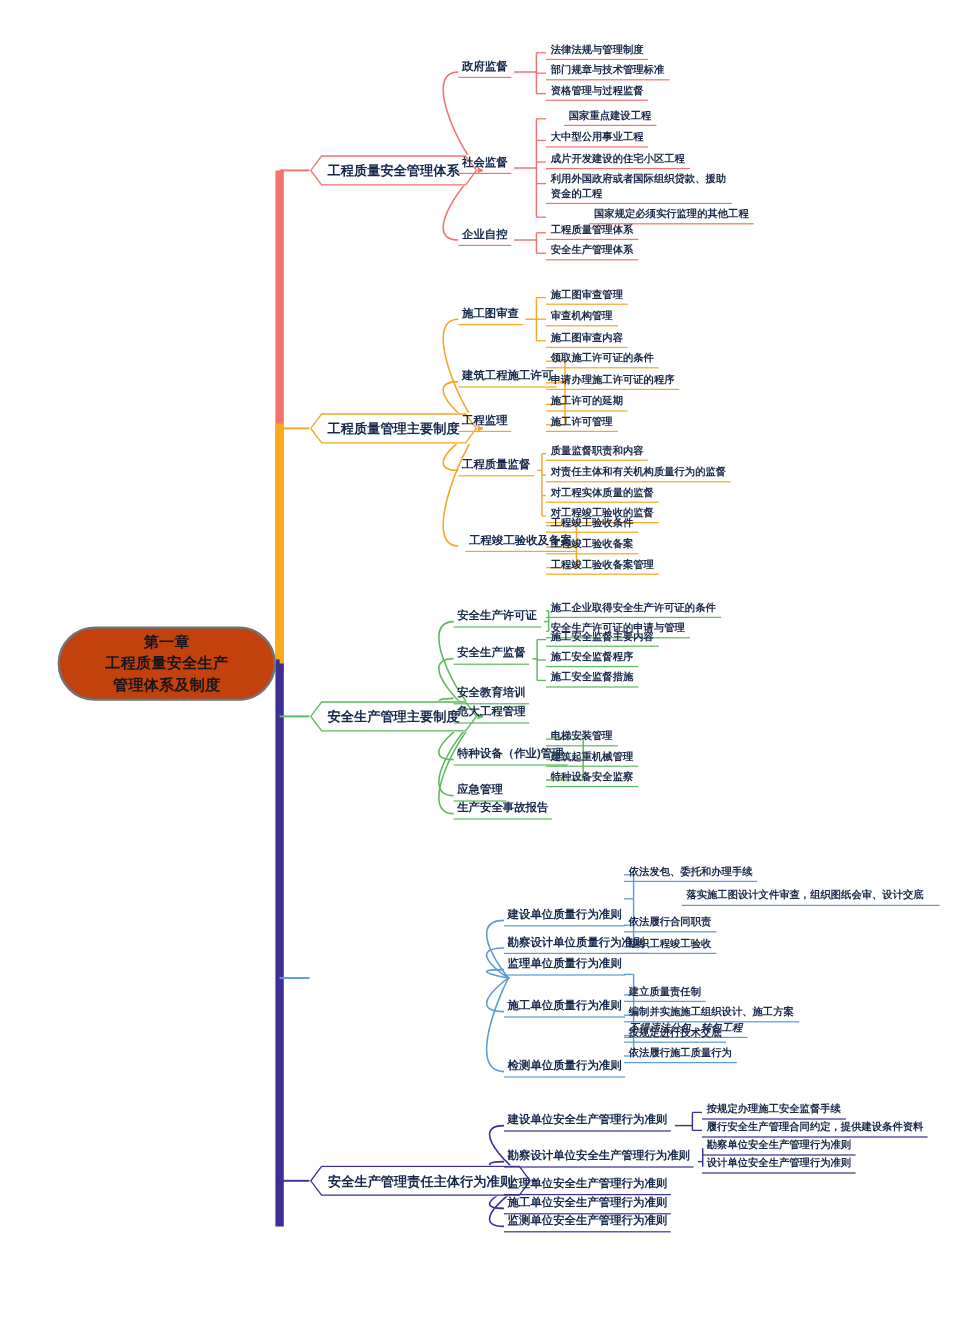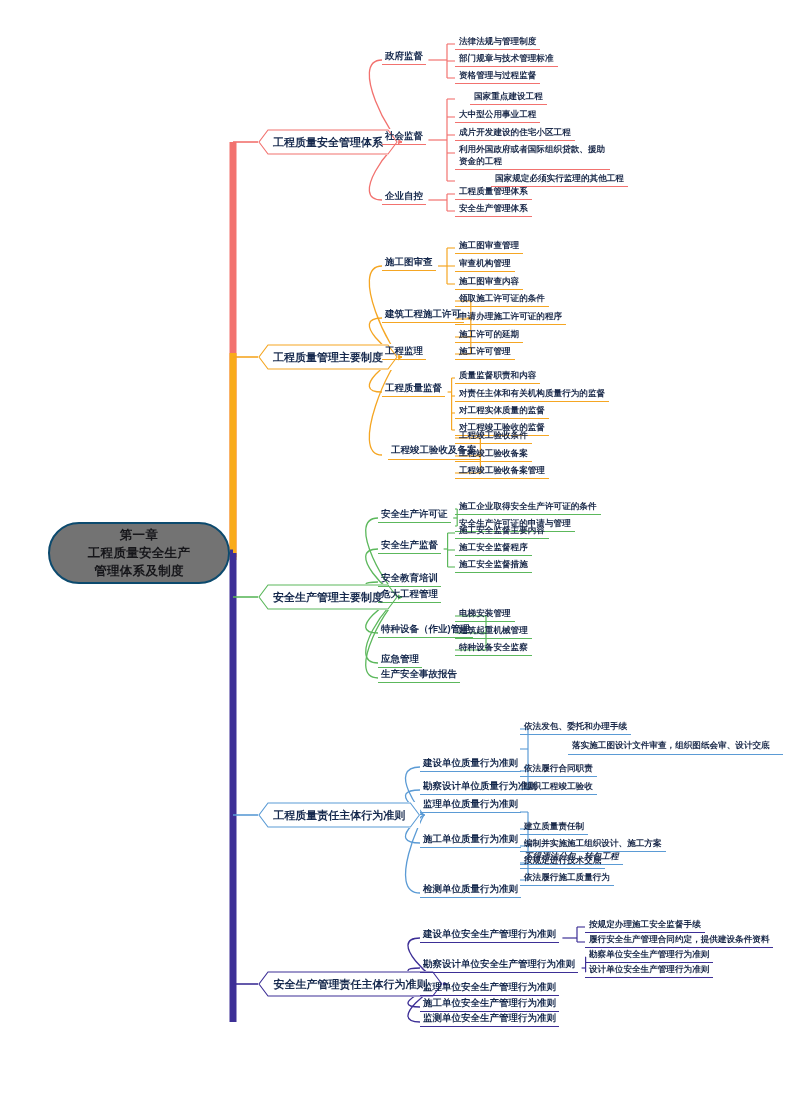--- a/index.html
+++ b/index.html
@@ -8,23 +8,23 @@
     width:795px;height:1098px;position:relative;overflow:hidden;
     color:#1b2a4a;
   }
   #stage{position:absolute;left:0;top:0;width:795px;height:1098px;}
   #wires{position:absolute;left:0;top:0;width:795px;height:1098px;pointer-events:none;}
 
   
   .root{
     position:absolute;
     box-sizing:border-box;
-    border:2px solid #0c4a6e;
+    border:2px solid #737373;
     border-radius:40px;
-    background:#737373;
+    background:#c2410c;
     display:flex;align-items:center;justify-content:center;
     text-align:center;
     font-weight:bold;
     font-size:12.5px;
     line-height:1.45;
     letter-spacing:.3px;
     color:#16161a;
     padding:4px 10px;
   }
 
@@ -252,26 +252,20 @@
     <div class="l3 ul" style="left: 455px; top: 539px; border-bottom-color: rgb(92, 184, 92);">施工安全监督程序</div>
     <div class="l3 ul" style="left: 455px; top: 556px; border-bottom-color: rgb(92, 184, 92);">施工安全监督措施</div>
     <div class="l2 ul" style="left: 378px; top: 570px; color: rgb(22, 41, 77); border-bottom-color: rgb(92, 184, 92);">安全教育培训</div>
     <div class="l2 ul" style="left: 378px; top: 586px; color: rgb(22, 41, 77); border-bottom-color: rgb(92, 184, 92);">危大工程管理</div>
     <div class="l2 ul" style="left: 378px; top: 621px; color: rgb(22, 41, 77); border-bottom-color: rgb(92, 184, 92);">特种设备（作业)管理</div>
     <div class="l3 ul" style="left: 455px; top: 605px; border-bottom-color: rgb(92, 184, 92);">电梯安装管理</div>
     <div class="l3 ul" style="left: 455px; top: 622px; border-bottom-color: rgb(92, 184, 92);">建筑起重机械管理</div>
     <div class="l3 ul" style="left: 455px; top: 639px; border-bottom-color: rgb(92, 184, 92);">特种设备安全监察</div>
     <div class="l2 ul" style="left: 378px; top: 651px; color: rgb(22, 41, 77); border-bottom-color: rgb(92, 184, 92);">应急管理</div>
     <div class="l2 ul" style="left: 378px; top: 666px; color: rgb(22, 41, 77); border-bottom-color: rgb(92, 184, 92);">生产安全事故报告</div>
-    <div class="l1" style="left: 258px; top: 802px; width: 162.4px;">
-      <svg class="hexbg" viewBox="0 0 162.39999999999998 26" preserveAspectRatio="none">
-    <path d="M10 1 L152.39999999999998 1 L161.39999999999998 13 L152.39999999999998 25 L10 25 L1 13 Z" fill="#ffffff" stroke="#5b9bd5" stroke-width="1.1"></path>
-      </svg>
-      <span class="lbl">工程质量责任主体行为准则</span>
-    </div>
     <div class="l2 ul" style="left: 420px; top: 755px; color: rgb(22, 41, 77); border-bottom-color: rgb(91, 155, 213);">建设单位质量行为准则</div>
     <div class="l3 ul" style="left: 520px; top: 718px; border-bottom-color: rgb(91, 155, 213);">依法发包、委托和办理手续</div>
     <div class="l3 ul wrap" style="left: 520px; top: 738px; border-bottom-color: rgb(91, 155, 213); width: 215px; margin-left: 48px;">落实施工图设计文件审查，组织图纸会审、设计交底</div>
     <div class="l3 ul" style="left: 520px; top: 760px; border-bottom-color: rgb(91, 155, 213);">依法履行合同职责</div>
     <div class="l3 ul" style="left: 520px; top: 778px; border-bottom-color: rgb(91, 155, 213);">组织工程竣工验收</div>
     <div class="l2 ul" style="left: 420px; top: 778px; color: rgb(22, 41, 77); border-bottom-color: rgb(91, 155, 213); text-align: center;">勘察设计单位质量行为准则</div>
     <div class="l2 ul" style="left: 420px; top: 796px; color: rgb(22, 41, 77); border-bottom-color: rgb(91, 155, 213);">监理单位质量行为准则</div>
     <div class="l2 ul" style="left: 420px; top: 831px; color: rgb(22, 41, 77); border-bottom-color: rgb(91, 155, 213);">施工单位质量行为准则</div>
     <div class="l3 ul" style="left: 520px; top: 848px; border-bottom-color: rgb(91, 155, 213); font-style: italic;">不得违法分包、转包工程</div>
     <div class="l3 ul" style="left: 520px; top: 818px; border-bottom-color: rgb(91, 155, 213);">建立质量责任制</div>

